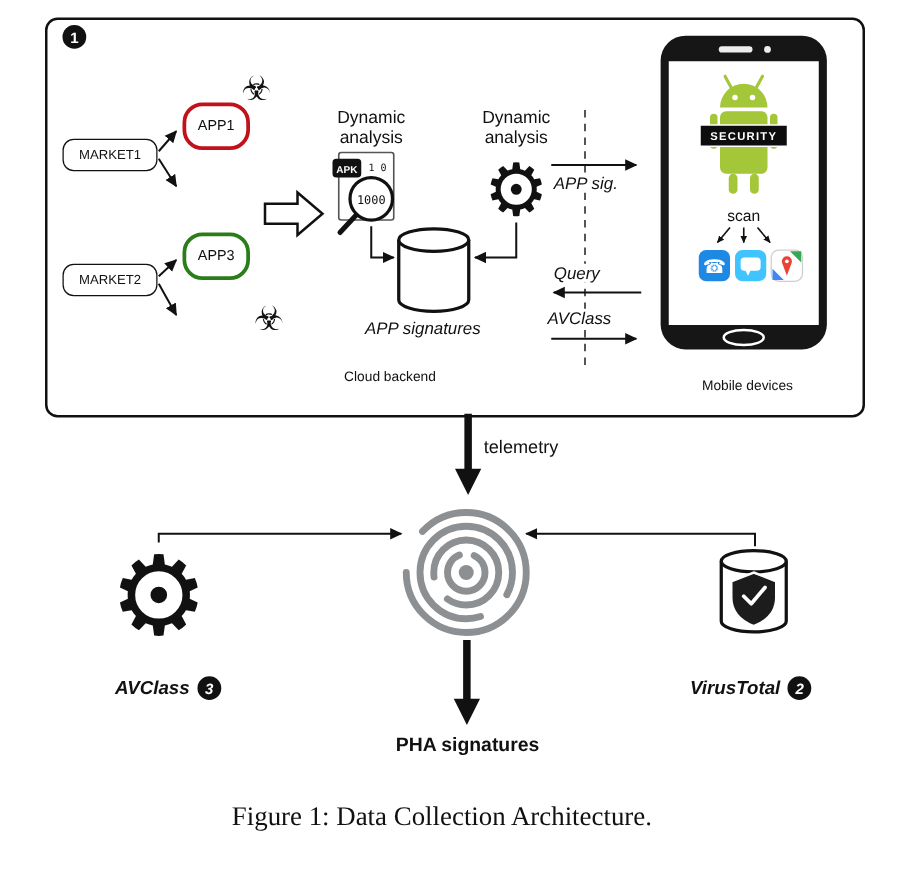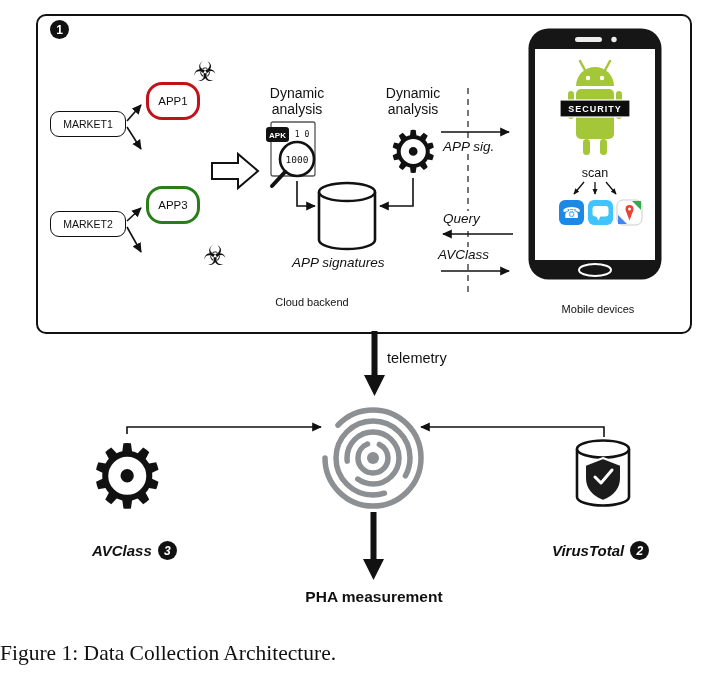--- a/index.html
+++ b/index.html
@@ -17,21 +17,21 @@
   .app{width:54px;height:38px;border:3.5px solid #c00;border-radius:16px;background:#fff;
        display:flex;align-items:center;justify-content:center;font-size:11.5px;box-sizing:border-box;}
   .hazard{font-family:"DejaVu Sans",sans-serif;font-size:27px;line-height:1;color:#111;}
   .lbl{font-size:14px;text-align:center;line-height:1.14;}
   .lbl-s{font-size:13.5px;text-align:left;font-style:italic;}
   .wbg{background:#fff;padding:0 2px;}
   .blbl{font-size:11px;font-weight:normal;text-align:center;}
   .tele{font-size:14.5px;}
   .toolrow{display:flex;align-items:center;gap:6px;font-size:15px;font-weight:bold;font-style:italic;}
   .pha{font-size:15.5px;font-weight:bold;text-align:center;}
-  .caption{width:677px;font-family:"Liberation Serif",serif;font-size:21.5px;}
+  .caption{width:677px;text-align:center;font-family:"Liberation Serif",serif;font-size:21.5px;margin-left:15px;}
   
   .chip{font-size:8px;font-weight:bold;font-family:"Liberation Sans",sans-serif;fill:#fff;text-anchor:middle;}
   .bits{font-size:8px;font-family:"DejaVu Sans Mono",monospace;fill:#111;text-anchor:middle;}
   .bits2{font-size:9.5px;font-family:"DejaVu Sans Mono",monospace;fill:#111;text-anchor:middle;}
   .gear{font-family:"DejaVu Sans",sans-serif;fill:#111;text-anchor:middle;}
   .sec{font-size:9px;font-weight:bold;font-family:"Liberation Sans",sans-serif;fill:#fff;
        text-anchor:middle;letter-spacing:1px;}
   .scan{font-size:12.5px;font-family:"Liberation Sans",sans-serif;fill:#111;text-anchor:middle;}
   .appglyph{font-size:15px;font-family:"DejaVu Sans",sans-serif;fill:#fff;text-anchor:middle;}
   .ring{fill:none;stroke-width:5.5;stroke-linecap:round;}
@@ -205,17 +205,17 @@
 
   <div class="abs toolrow" style="left:92px;top:541px">
     <span>AVClass</span>
     <span class="badge">3</span>
   </div>
   <div class="abs toolrow" style="left:552px;top:541px">
     <span>VirusTotal</span>
     <span class="badge">2</span>
   </div>
 
-  <div class="abs pha" style="left:289px;top:588px;width:170px">PHA measurement</div>
+  <div class="abs pha" style="left:289px;top:588px;width:170px">PHA signatures</div>
 
   <div class="abs caption" style="left:0;top:641px">Figure 1: Data Collection Architecture.</div>
 
 </div>
 
 </body></html>

